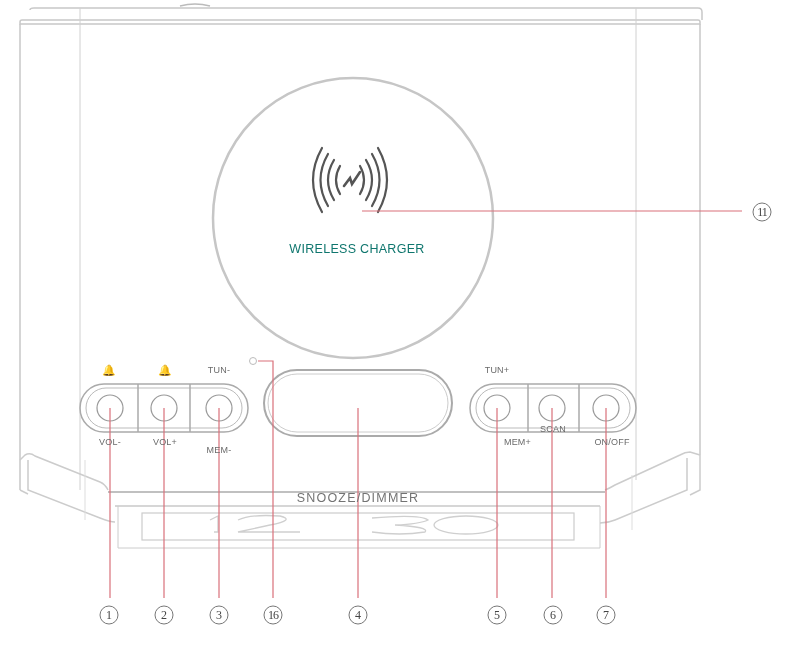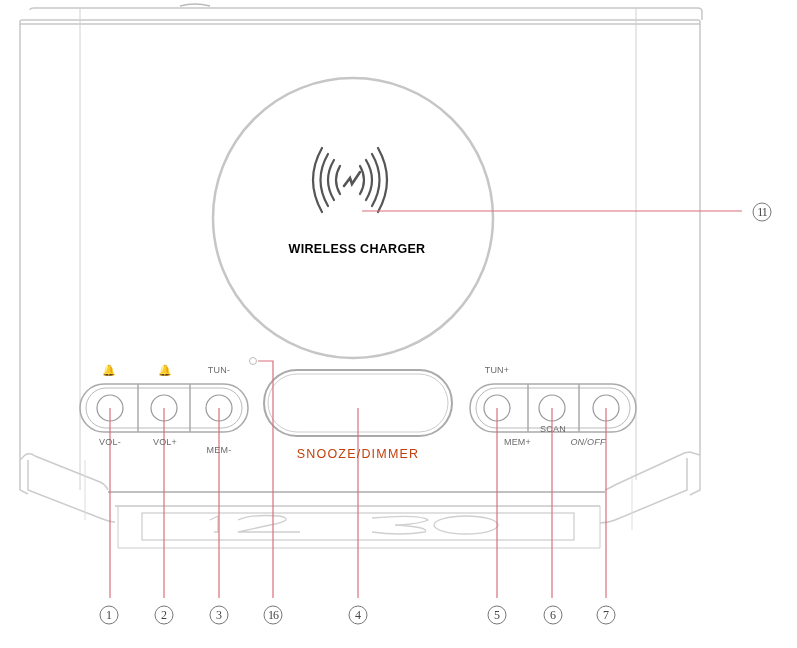--- a/index.html
+++ b/index.html
@@ -1,21 +1,21 @@
 <!DOCTYPE html>
 <html><head>
 <meta charset="utf-8">
 <style>
   html, body { margin: 0; padding: 0; background: #ffffff; }
   body { width: 797px; height: 648px; position: relative; overflow: hidden; font-family: "Liberation Sans", sans-serif; }
   .diagram { position: absolute; left: 0; top: 0; width: 797px; height: 648px; }
   .lbl { position: absolute; font-family: "Liberation Sans", sans-serif; color: #6a6a6a; white-space: nowrap; }
   .small-lbl { font-size: 9px; letter-spacing: 0.2px; transform: translateX(-50%); text-align: right; }
-  .wc-lbl { font-size: 12.5px; font-weight: bold; color: #000000; letter-spacing: 0.3px; transform: translateX(-50%); }
-  .snooze-lbl { font-size: 12.5px; color: #c2410c; letter-spacing: 1.2px; transform: translateX(-50%); }
+  .wc-lbl { font-size: 12.5px; font-weight: normal; color: #0f766e; letter-spacing: 0.3px; transform: translateX(-50%); }
+  .snooze-lbl { font-size: 12.5px; color: #737373; letter-spacing: 1.2px; transform: translateX(-50%); margin-top: 44px; }
   .callout { position: absolute; width: 17px; height: 17px; border: 1.3px solid #777; border-radius: 50%; font-family: "Liberation Serif", serif; font-size: 12px; color: #444; text-align: center; line-height: 17px; transform: translate(-50%, -50%); box-sizing: content-box; background: #fff; }
   .callout.two { font-size: 12px; letter-spacing: -1px; }
   .bell { position: absolute; font-size: 11px; color: #111; transform: translateX(-50%); line-height: 1; }
 </style>
 </head>
 <body>
 
 <svg class="diagram" viewBox="0 0 797 648" xmlns="http://www.w3.org/2000/svg">
   <g fill="none" stroke="#c8c8c8" stroke-width="1.5">
 
@@ -108,21 +108,21 @@
 
 <div class="lbl small-lbl" style="left:110px; top:437px;">VOL-</div>
 <div class="lbl small-lbl" style="left:165px; top:437px;">VOL+</div>
 <div class="lbl small-lbl" style="left:219px; top:445px;">MEM-</div>
 
 <div class="lbl snooze-lbl" style="left:358px; top:447px;">SNOOZE/DIMMER</div>
 
 <div class="lbl small-lbl" style="left:497px; top:365px;">TUN+</div>
 <div class="lbl small-lbl" style="left:497px; top:437px;padding-left:41px;">MEM+</div>
 <div class="lbl small-lbl" style="left:553px; top:424px;">SCAN</div>
-<div class="lbl small-lbl" style="left:588px; top:437px;font-style:italic;">ON/OFF</div>
+<div class="lbl small-lbl" style="left:612px; top:437px;">ON/OFF</div>
 
 <div style="position:absolute;left:97px;top:395px;width:26px;height:26px;border-radius:50%;"></div>
 <div style="position:absolute;left:151px;top:395px;width:26px;height:26px;border-radius:50%;"></div>
 <div style="position:absolute;left:206px;top:395px;width:26px;height:26px;border-radius:50%;"></div>
 <div style="position:absolute;left:264px;top:370px;width:188px;height:66px;border-radius:33px;"></div>
 <div style="position:absolute;left:484px;top:395px;width:26px;height:26px;border-radius:50%;"></div>
 <div style="position:absolute;left:539px;top:395px;width:26px;height:26px;border-radius:50%;"></div>
 <div style="position:absolute;left:593px;top:395px;width:26px;height:26px;border-radius:50%;"></div>
 
 <div class="callout" style="left:109px; top:615px;">1</div>

